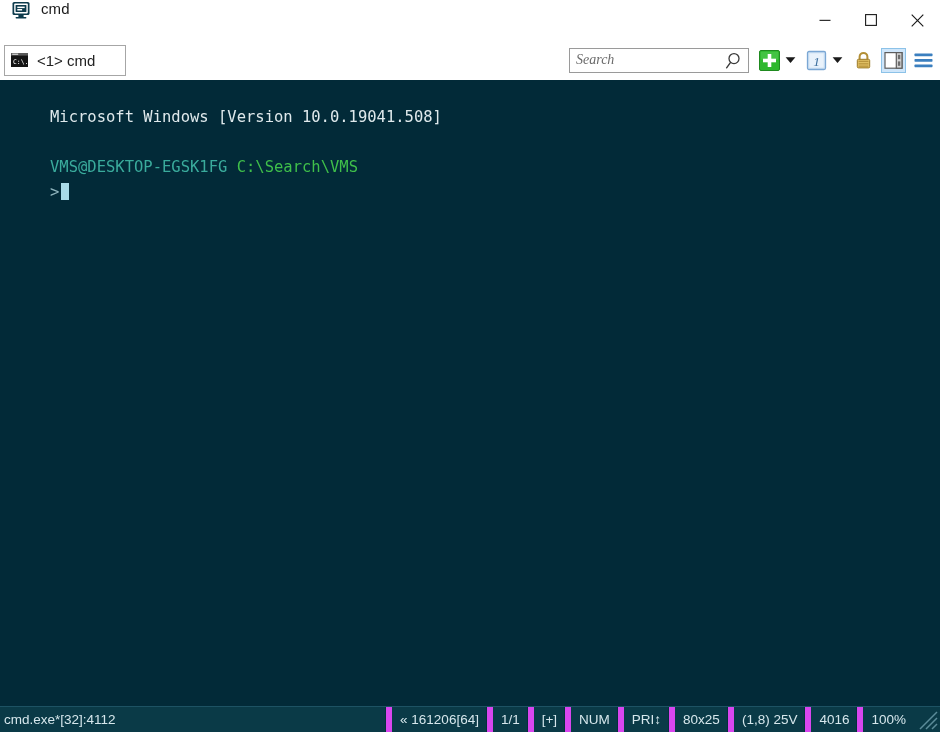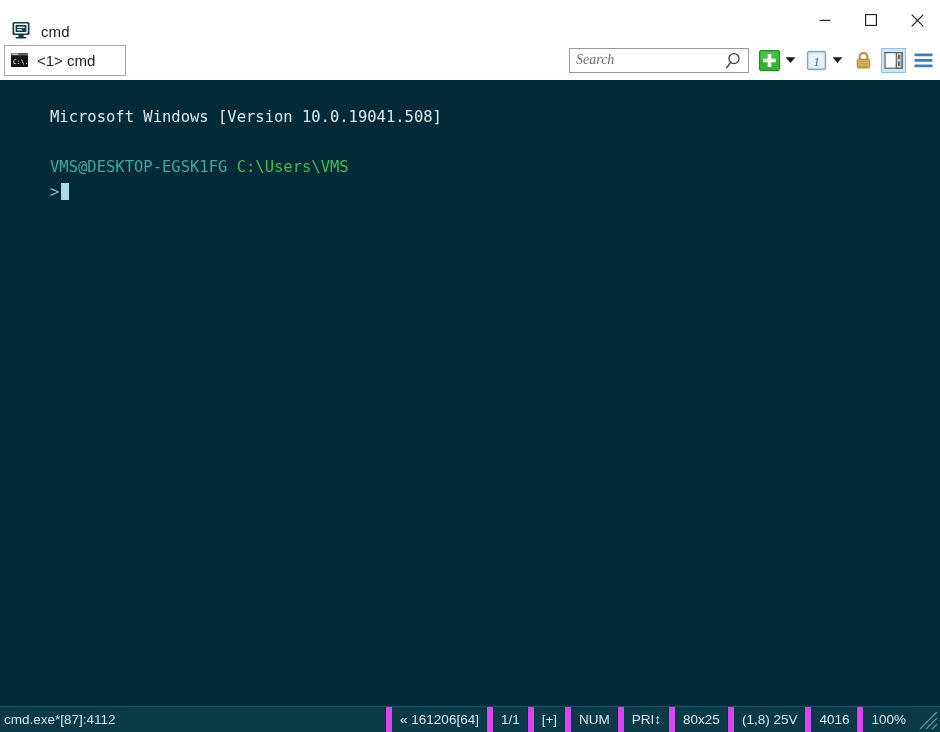--- a/index.html
+++ b/index.html
@@ -21,21 +21,21 @@
     background: #ffffff;
     display: flex;
     flex-direction: column;
   }
 
   
   .titlebar {
     height: 40px;
     background: #ffffff;
     display: flex;
-    align-items: flex-end;
+    align-items: flex-start;
     flex: 0 0 auto;
     position: relative;
   }
   .title-icon {
     width: 20px;
     height: 20px;
     margin-left: 11px;
     margin-right: 10px;
     flex: 0 0 auto;
     display: block;
@@ -342,29 +342,29 @@
 
     </div>
   </div>
 
   <div class="terminal">
     <div class="term-line">
       <span class="c-white">Microsoft Windows [Version 10.0.19041.508]</span>
     </div>
     <div class="term-line">&nbsp;</div>
     <div class="term-line">
-      <span class="c-cyan">VMS@DESKTOP-EGSK1FG</span><span class="c-white"> </span><span class="c-green">C:\Users\VMS</span>
+      <span class="c-cyan">VMS@DESKTOP-EGSK1FG</span><span class="c-white"> </span><span class="c-green">C:\Search\VMS</span>
     </div>
     <div class="term-line">
       <span class="c-prompt">&gt;</span><span class="cursor"></span>
     </div>
   </div>
 
   <div class="statusbar">
-    <div class="sb-cell sb-proc">cmd.exe*[87]:4112</div>
+    <div class="sb-cell sb-proc">cmd.exe*[32]:4112</div>
     <div class="sb-spacer"></div>
     <div class="sb-cell sb-sep">« 161206[64]</div>
     <div class="sb-cell sb-sep">1/1</div>
     <div class="sb-cell sb-sep">[+]</div>
     <div class="sb-cell sb-sep">NUM</div>
     <div class="sb-cell sb-sep">PRI↕</div>
     <div class="sb-cell sb-sep">80x25</div>
     <div class="sb-cell sb-sep">(1,8) 25V</div>
     <div class="sb-cell sb-sep">4016</div>
     <div class="sb-cell sb-sep">100%</div>

